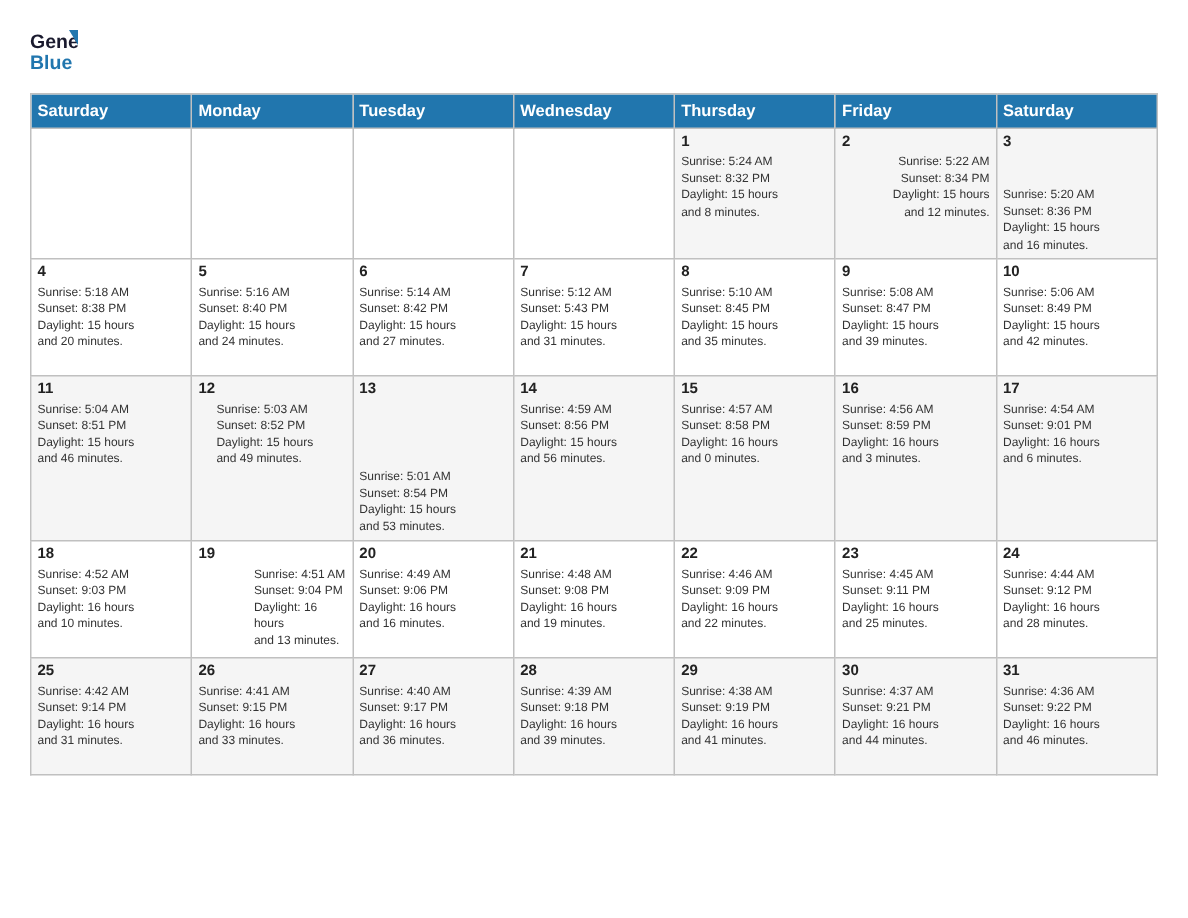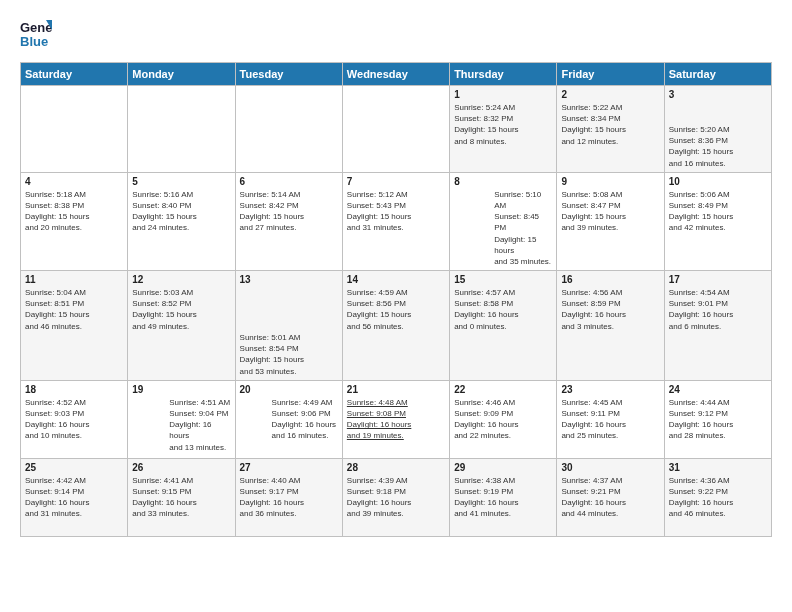--- a/index.html
+++ b/index.html
@@ -124,21 +124,21 @@
           <td class="empty-cell"></td>
           <td>
             <span class="day-num">1</span>
             <div class="cell-content" style="white-space: pre-line;">Sunrise: 5:24 AM
 Sunset: 8:32 PM
 Daylight: 15 hours
 and 8 minutes.</div>
           </td>
           <td>
             <span class="day-num">2</span>
-            <div class="cell-content" style="white-space: pre-line;">Sunrise: 5:22 AM
+            <div class="cell-content" style="white-space: pre-line; text-align: right;">Sunrise: 5:22 AM
 Sunset: 8:34 PM
 Daylight: 15 hours
 and 12 minutes.</div>
           </td>
           <td>
             <span class="day-num">3</span>
             <div class="cell-content" style="white-space: pre-line; margin-top: 24px;">Sunrise: 5:20 AM
 Sunset: 8:36 PM
 Daylight: 15 hours
 and 16 minutes.</div>
@@ -168,21 +168,21 @@
           </td>
           <td>
             <span class="day-num">7</span>
             <div class="cell-content" style="white-space: pre-line;">Sunrise: 5:12 AM
 Sunset: 5:43 PM
 Daylight: 15 hours
 and 31 minutes.</div>
           </td>
           <td>
             <span class="day-num">8</span>
-            <div class="cell-content" style="white-space: pre-line; margin-left: 40px;">Sunrise: 5:10 AM
+            <div class="cell-content" style="white-space: pre-line;">Sunrise: 5:10 AM
 Sunset: 8:45 PM
 Daylight: 15 hours
 and 35 minutes.</div>
           </td>
           <td>
             <span class="day-num">9</span>
             <div class="cell-content" style="white-space: pre-line;">Sunrise: 5:08 AM
 Sunset: 8:47 PM
 Daylight: 15 hours
 and 39 minutes.</div>
@@ -198,21 +198,21 @@
         <tr>
           <td>
             <span class="day-num">11</span>
             <div class="cell-content" style="white-space: pre-line;">Sunrise: 5:04 AM
 Sunset: 8:51 PM
 Daylight: 15 hours
 and 46 minutes.</div>
           </td>
           <td>
             <span class="day-num">12</span>
-            <div class="cell-content" style="white-space: pre-line;">Sunrise: 5:03 AM
+            <div class="cell-content" style="white-space: pre-line; margin-left: 12px;">Sunrise: 5:03 AM
 Sunset: 8:52 PM
 Daylight: 15 hours
 and 49 minutes.</div>
           </td>
           <td>
             <span class="day-num">13</span>
             <div class="cell-content" style="white-space: pre-line; margin-top: 47px;">Sunrise: 5:01 AM
 Sunset: 8:54 PM
 Daylight: 15 hours
 and 53 minutes.</div>
@@ -256,28 +256,28 @@
           </td>
           <td>
             <span class="day-num">19</span>
             <div class="cell-content" style="white-space: pre-line; margin-left: 37px;">Sunrise: 4:51 AM
 Sunset: 9:04 PM
 Daylight: 16 hours
 and 13 minutes.</div>
           </td>
           <td>
             <span class="day-num">20</span>
-            <div class="cell-content" style="white-space: pre-line; margin-left: 32px;">Sunrise: 4:49 AM
+            <div class="cell-content" style="white-space: pre-line;">Sunrise: 4:49 AM
 Sunset: 9:06 PM
 Daylight: 16 hours
 and 16 minutes.</div>
           </td>
           <td>
             <span class="day-num">21</span>
-            <div class="cell-content" style="white-space: pre-line; text-decoration: underline;">Sunrise: 4:48 AM
+            <div class="cell-content" style="white-space: pre-line;">Sunrise: 4:48 AM
 Sunset: 9:08 PM
 Daylight: 16 hours
 and 19 minutes.</div>
           </td>
           <td>
             <span class="day-num">22</span>
             <div class="cell-content" style="white-space: pre-line;">Sunrise: 4:46 AM
 Sunset: 9:09 PM
 Daylight: 16 hours
 and 22 minutes.</div>

